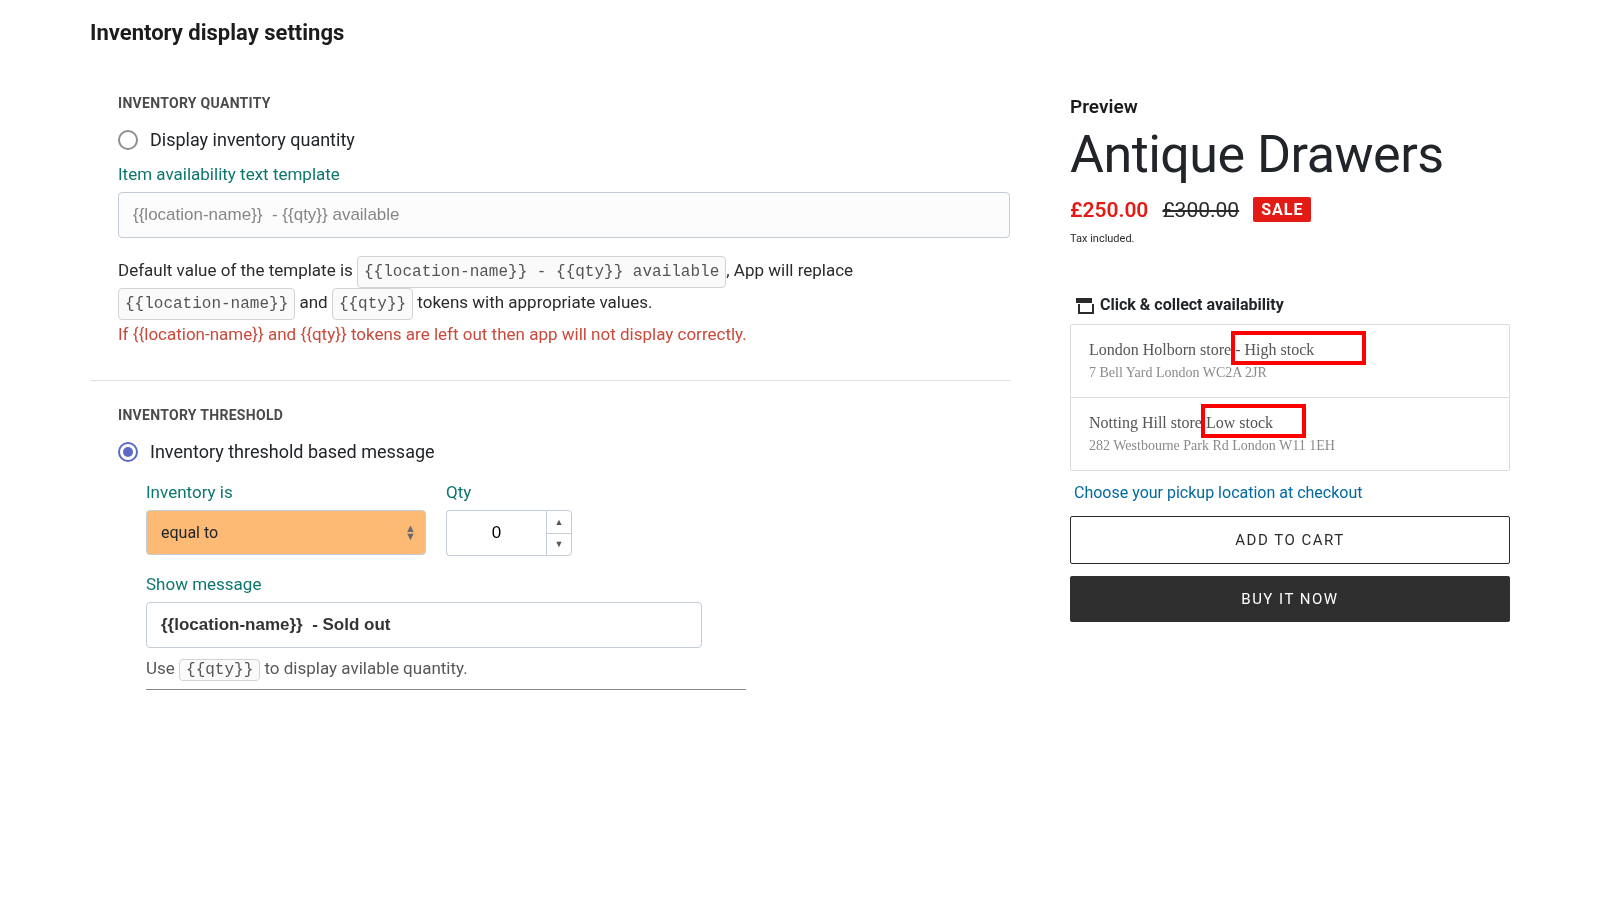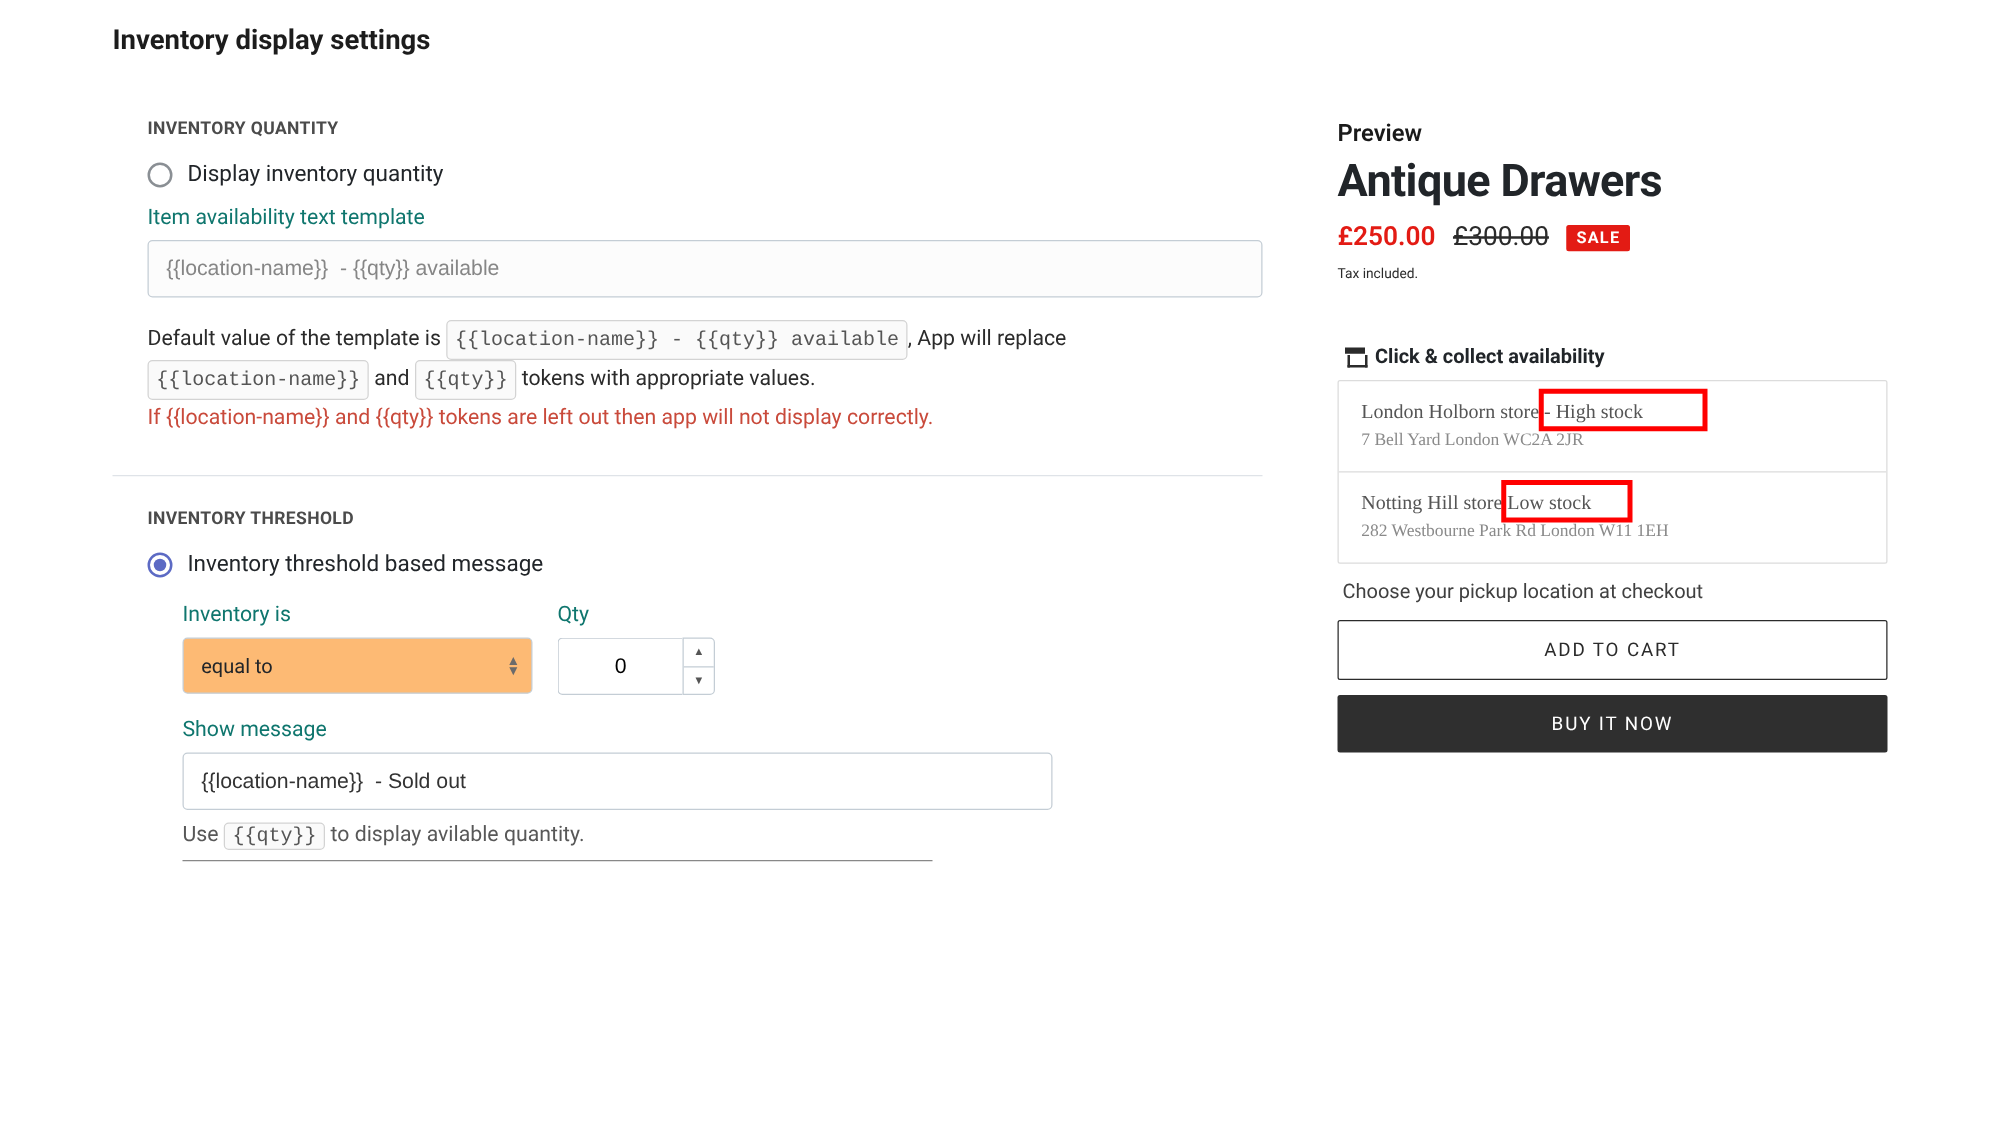--- a/index.html
+++ b/index.html
@@ -132,36 +132,36 @@
     width: 26px;
   }
   .stepper-btn {
     flex: 1;
     display: flex; align-items: center; justify-content: center;
     font-size: 9px; color: #555; cursor: pointer;
   }
   .stepper-btn:first-child { border-bottom: 1px solid #c4cdd5; }
 
   .msg-block { margin: 18px 0 0 28px; }
-  .msg-input { width: 696px; }
+  .msg-input { width: 556px; font-weight: bold; }
   .hint { margin-top: 10px; color: #585858; font-size: 17px; }
   .bottom-rule {
     border: none; border-top: 1px solid #888;
     margin: 8px 0 0 28px; width: 600px;
   }
 
   
   .preview-label { font-size: 19px; font-weight: 600; color: #1a1a1a; margin-bottom: 6px; }
-  .product-title { font-size: 36px; font-weight: 700; letter-spacing: -.5px; margin: 2px 0 12px 0; }
+  .product-title { font-size: 52px; font-weight: 400; letter-spacing: -.5px; margin: 2px 0 12px 0; }
   .price-row { display: flex; align-items: center; gap: 14px; margin-bottom: 10px; }
   .price-sale { color: #e31b14; font-size: 21px; font-weight: 600; }
   .price-orig { color: #2b2b2b; font-size: 21px; text-decoration: line-through; }
   .sale-badge {
     background: #e31b14; color: #fff;
-    font-size: 13px; letter-spacing: 1px; font-weight: 700;
+    font-size: 16px; letter-spacing: 1px; font-weight: 700;
     padding: 3px 8px; border-radius: 2px;
   }
   .tax-note { color: #2b2b2b; font-size: 11px; margin-bottom: 50px; }
 
   .cc-header { display: flex; align-items: center; gap: 8px; font-weight: 700; font-size: 16px; margin-bottom: 10px; margin-left: 6px; }
   .store-icon {
     width: 16px; height: 14px; position: relative;
   }
   .store-icon::before {
     content: ""; position: absolute; left: 0; top: 0; width: 16px; height: 5px; background: #2b2b2b;
@@ -180,21 +180,21 @@
     position: relative;
   }
   .loc-item + .loc-item { border-top: 1px solid #dcdcdc; }
   .loc-line1 { color: #555; font-size: 16px; }
   .loc-addr { color: #8a8a8a; font-size: 14px; margin-top: 6px; }
   .red-box {
     position: absolute;
     border: 4px solid #ff0000;
     pointer-events: none;
   }
-  .pickup-note { color: #404040; font-size: 16px; margin: 12px 0 14px 4px; }
+  .pickup-note { color: #0369a1; font-size: 16px; margin: 12px 0 14px 4px; }
 
   .btn {
     width: 100%;
     padding: 14px;
     font-size: 15px;
     letter-spacing: 1.5px;
     text-align: center;
     cursor: pointer;
     border-radius: 2px;
   }

